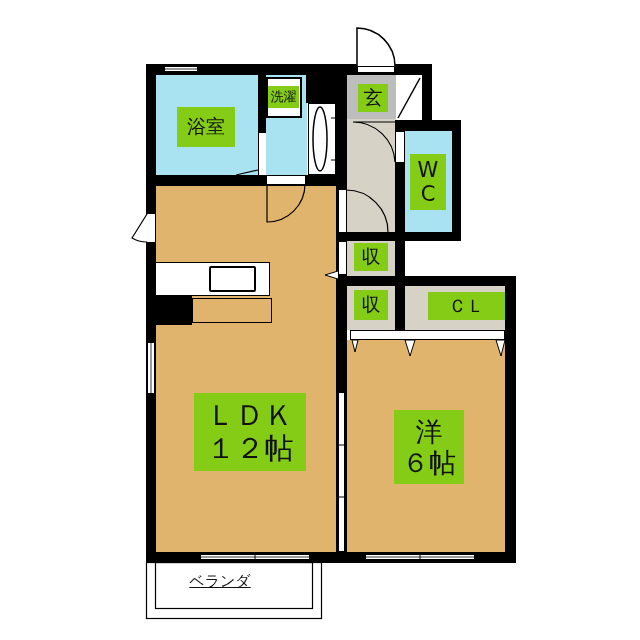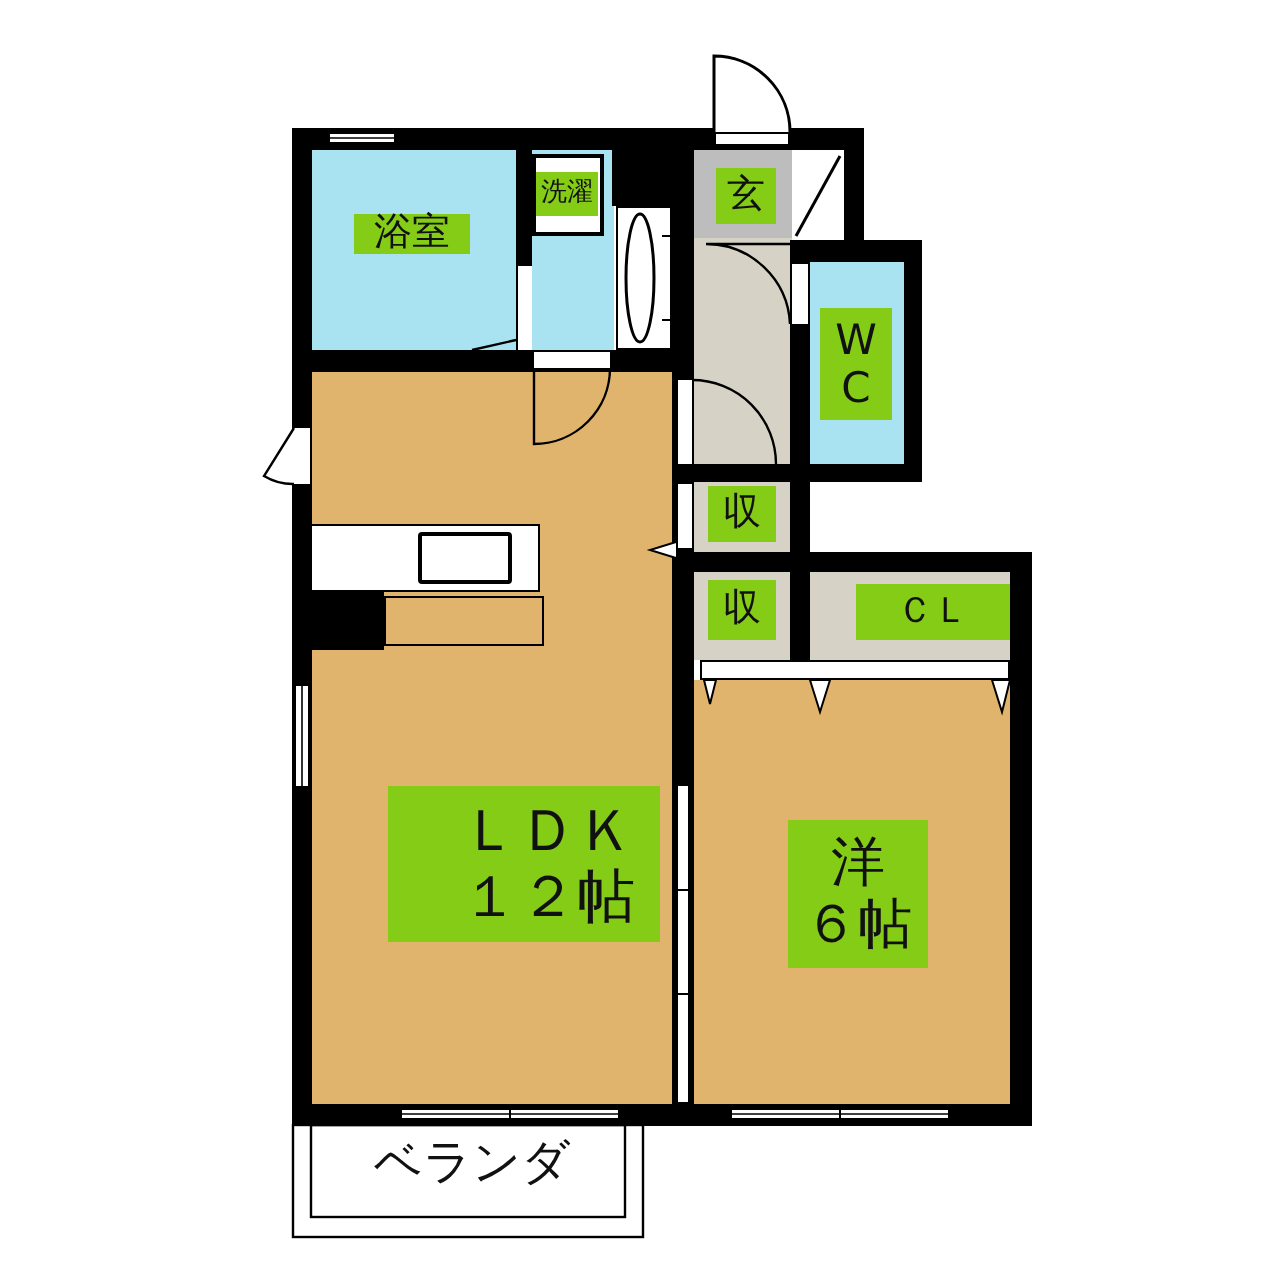--- a/index.html
+++ b/index.html
@@ -102,25 +102,25 @@
 
   <line x1="200" y1="557" x2="310" y2="557" stroke="#000" stroke-width="0.8"></line>
   <line x1="365" y1="557" x2="475" y2="557" stroke="#000" stroke-width="0.8"></line>
   <line x1="164" y1="69" x2="198" y2="69" stroke="#000" stroke-width="0.8"></line>
   <line x1="151" y1="342" x2="151" y2="394" stroke="#000" stroke-width="0.8"></line>
 
   <rect x="146.5" y="562.5" width="175" height="56" fill="none" stroke="#000" stroke-width="1.2"></rect>
   <rect x="155.5" y="562.5" width="157" height="46" fill="none" stroke="#000" stroke-width="1.2"></rect>
 </svg>
 
-<div class="label" style="left:177px;top:107px;width:58px;height:20px;font-size:19px;">浴室</div>
+<div class="label" style="left:177px;top:107px;width:58px;height:40px;font-size:19px;">浴室</div>
 <div class="label" style="left:268px;top:86px;width:31px;height:22px;font-size:13px;">洗濯</div>
 <div class="label" style="left:358px;top:84px;width:30px;height:28px;font-size:19px;">玄</div>
 <div class="label" style="left:410px;top:154px;width:36px;height:56px;font-size:21px;">W
 C</div>
 <div class="label" style="left:354px;top:243px;width:34px;height:28px;font-size:19px;">収</div>
 <div class="label" style="left:354px;top:290px;width:34px;height:30px;font-size:19px;">収</div>
 <div class="label" style="left:428px;top:292px;width:77px;height:28px;font-size:18px;">ＣＬ</div>
-<div class="label" style="left:194px;top:393px;width:112px;height:78px;font-size:29px;padding-left:24px;">ＬＤＫ
+<div class="label" style="left:194px;top:393px;width:112px;height:78px;font-size:29px;">ＬＤＫ
 １２帖</div>
 <div class="label" style="left:394px;top:410px;width:70px;height:74px;font-size:27px;">洋
 ６帖</div>
-<div class="label" style="left:178px;top:566px;width:116px;height:32px;font-size:24px;background:transparent;">ベランダ</div>
+<div class="label" style="left:162px;top:566px;width:116px;height:32px;font-size:15px;background:transparent;text-decoration:underline;">ベランダ</div>
 
 </body></html>

